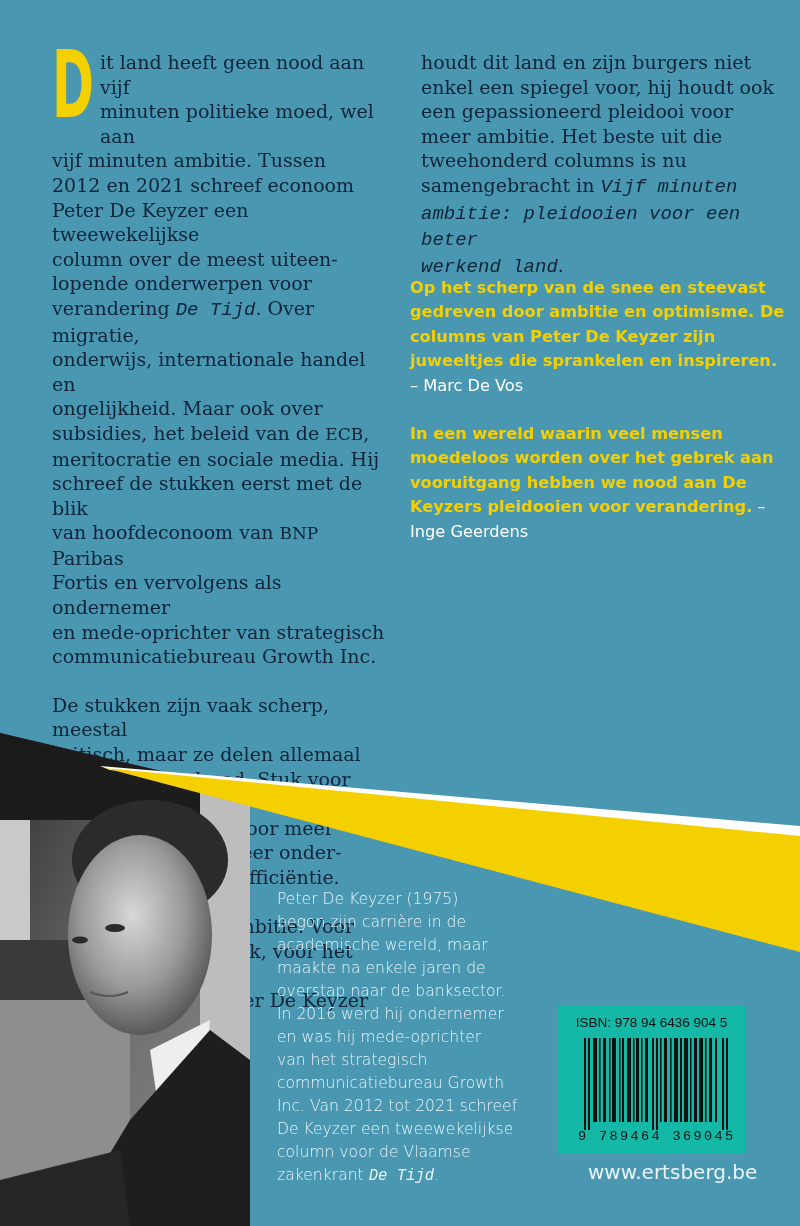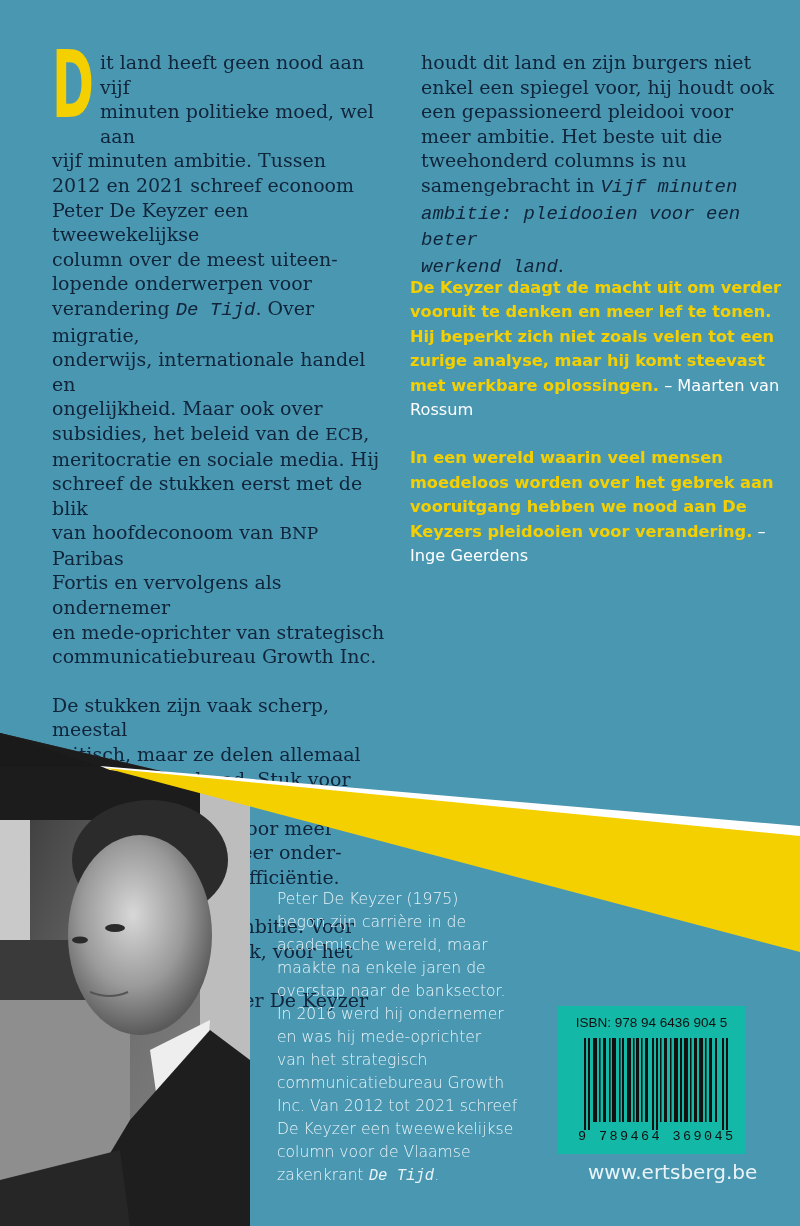--- a/index.html
+++ b/index.html
@@ -77,21 +77,21 @@
 enkel een spiegel voor, hij houdt ook
 een gepassioneerd pleidooi voor
 meer ambitie. Het beste uit die
 tweehonderd columns is nu
 samengebracht in </span><em>Vijf minuten
 ambitie: pleidooien voor een beter
 werkend land</em><span>.</span></p>
   </div>
 
   <div class="quotes">
-    <p class="quote"><span class="quote-text">De Keyzer daagt de macht uit om verder vooruit te denken en meer lef te tonen. Hij beperkt zich niet zoals velen tot een zurige analyse, maar hij komt steevast met werkbare oplossingen.</span><span class="quote-author"> – Maarten van Rossum</span></p>
+    <p class="quote"><span class="quote-text">Op het scherp van de snee en steevast gedreven door ambitie en optimisme. De columns van Peter De Keyzer zijn juweeltjes die sprankelen en inspireren.</span><span class="quote-author"> – Marc De Vos</span></p>
     <p class="quote"><span class="quote-text">In een wereld waarin veel mensen moedeloos worden over het gebrek aan vooruitgang hebben we nood aan De Keyzers pleidooien voor verandering.</span><span class="quote-author"> – Inge Geerdens</span></p>
   </div>
 
   <svg class="photo" viewBox="0 0 250 526" preserveAspectRatio="none">
     <defs>
       <clipPath id="photoClip">
         <polygon points="0,33 250,92 250,526 0,526"></polygon>
       </clipPath>
       <radialGradient id="faceGrad" cx="0.45" cy="0.4" r="0.6">
         <stop offset="0" stop-color="#d8d8d8"></stop>

